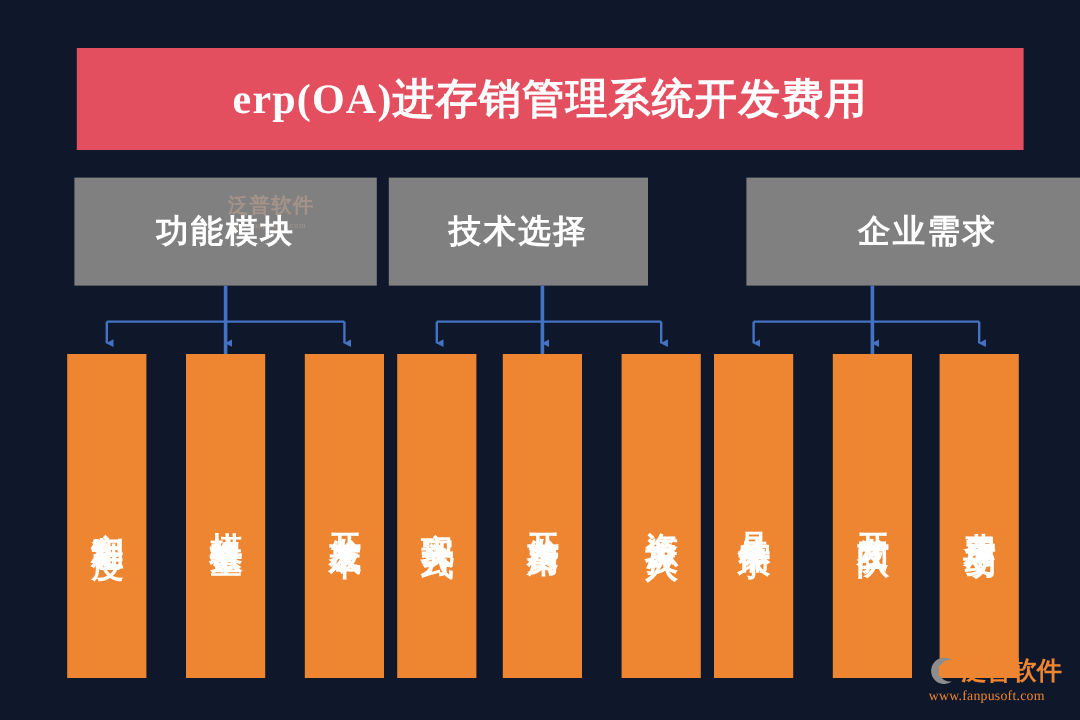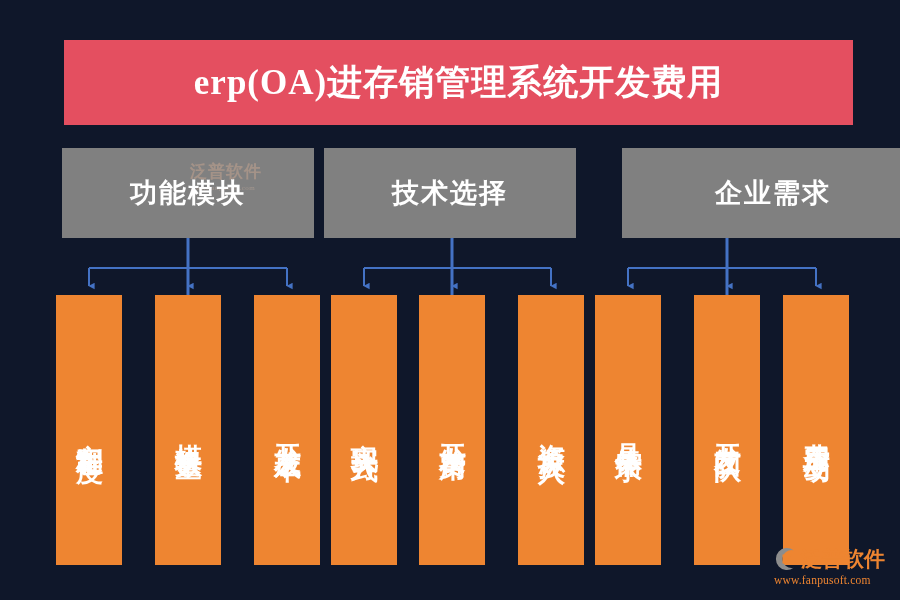--- a/index.html
+++ b/index.html
@@ -55,21 +55,21 @@
     color: #ffffff;
     font-family: Liberation Sans, sans-serif;
     font-size: 27px;
     font-weight: 700;
     letter-spacing: 2px;
     white-space: nowrap;
     position: relative;
     z-index: 2;
   }
   .cat-0 { left: 62px;  width: 252px; }
-  .cat-1 { left: 324px; width: 252px; }
+  .cat-1 { left: 324px; width: 216px; }
   .cat-2 { left: 622px; width: 302px; }
 
   
   .ghost-wm {
     position: absolute;
     left: 128px;
     top: 12px;
     width: 110px;
     height: 40px;
     z-index: 1;

